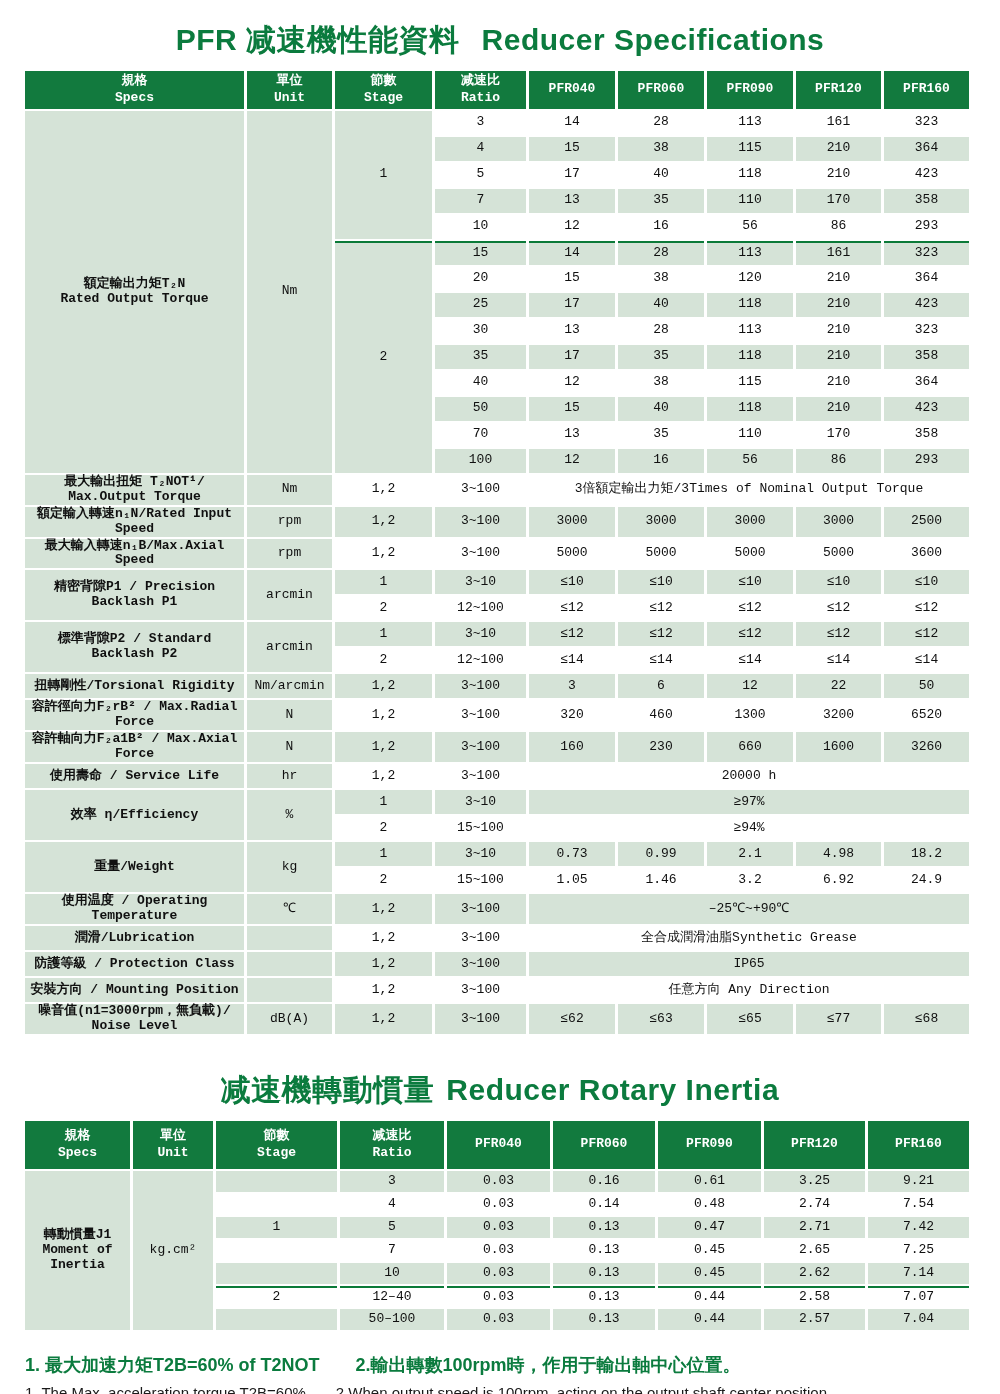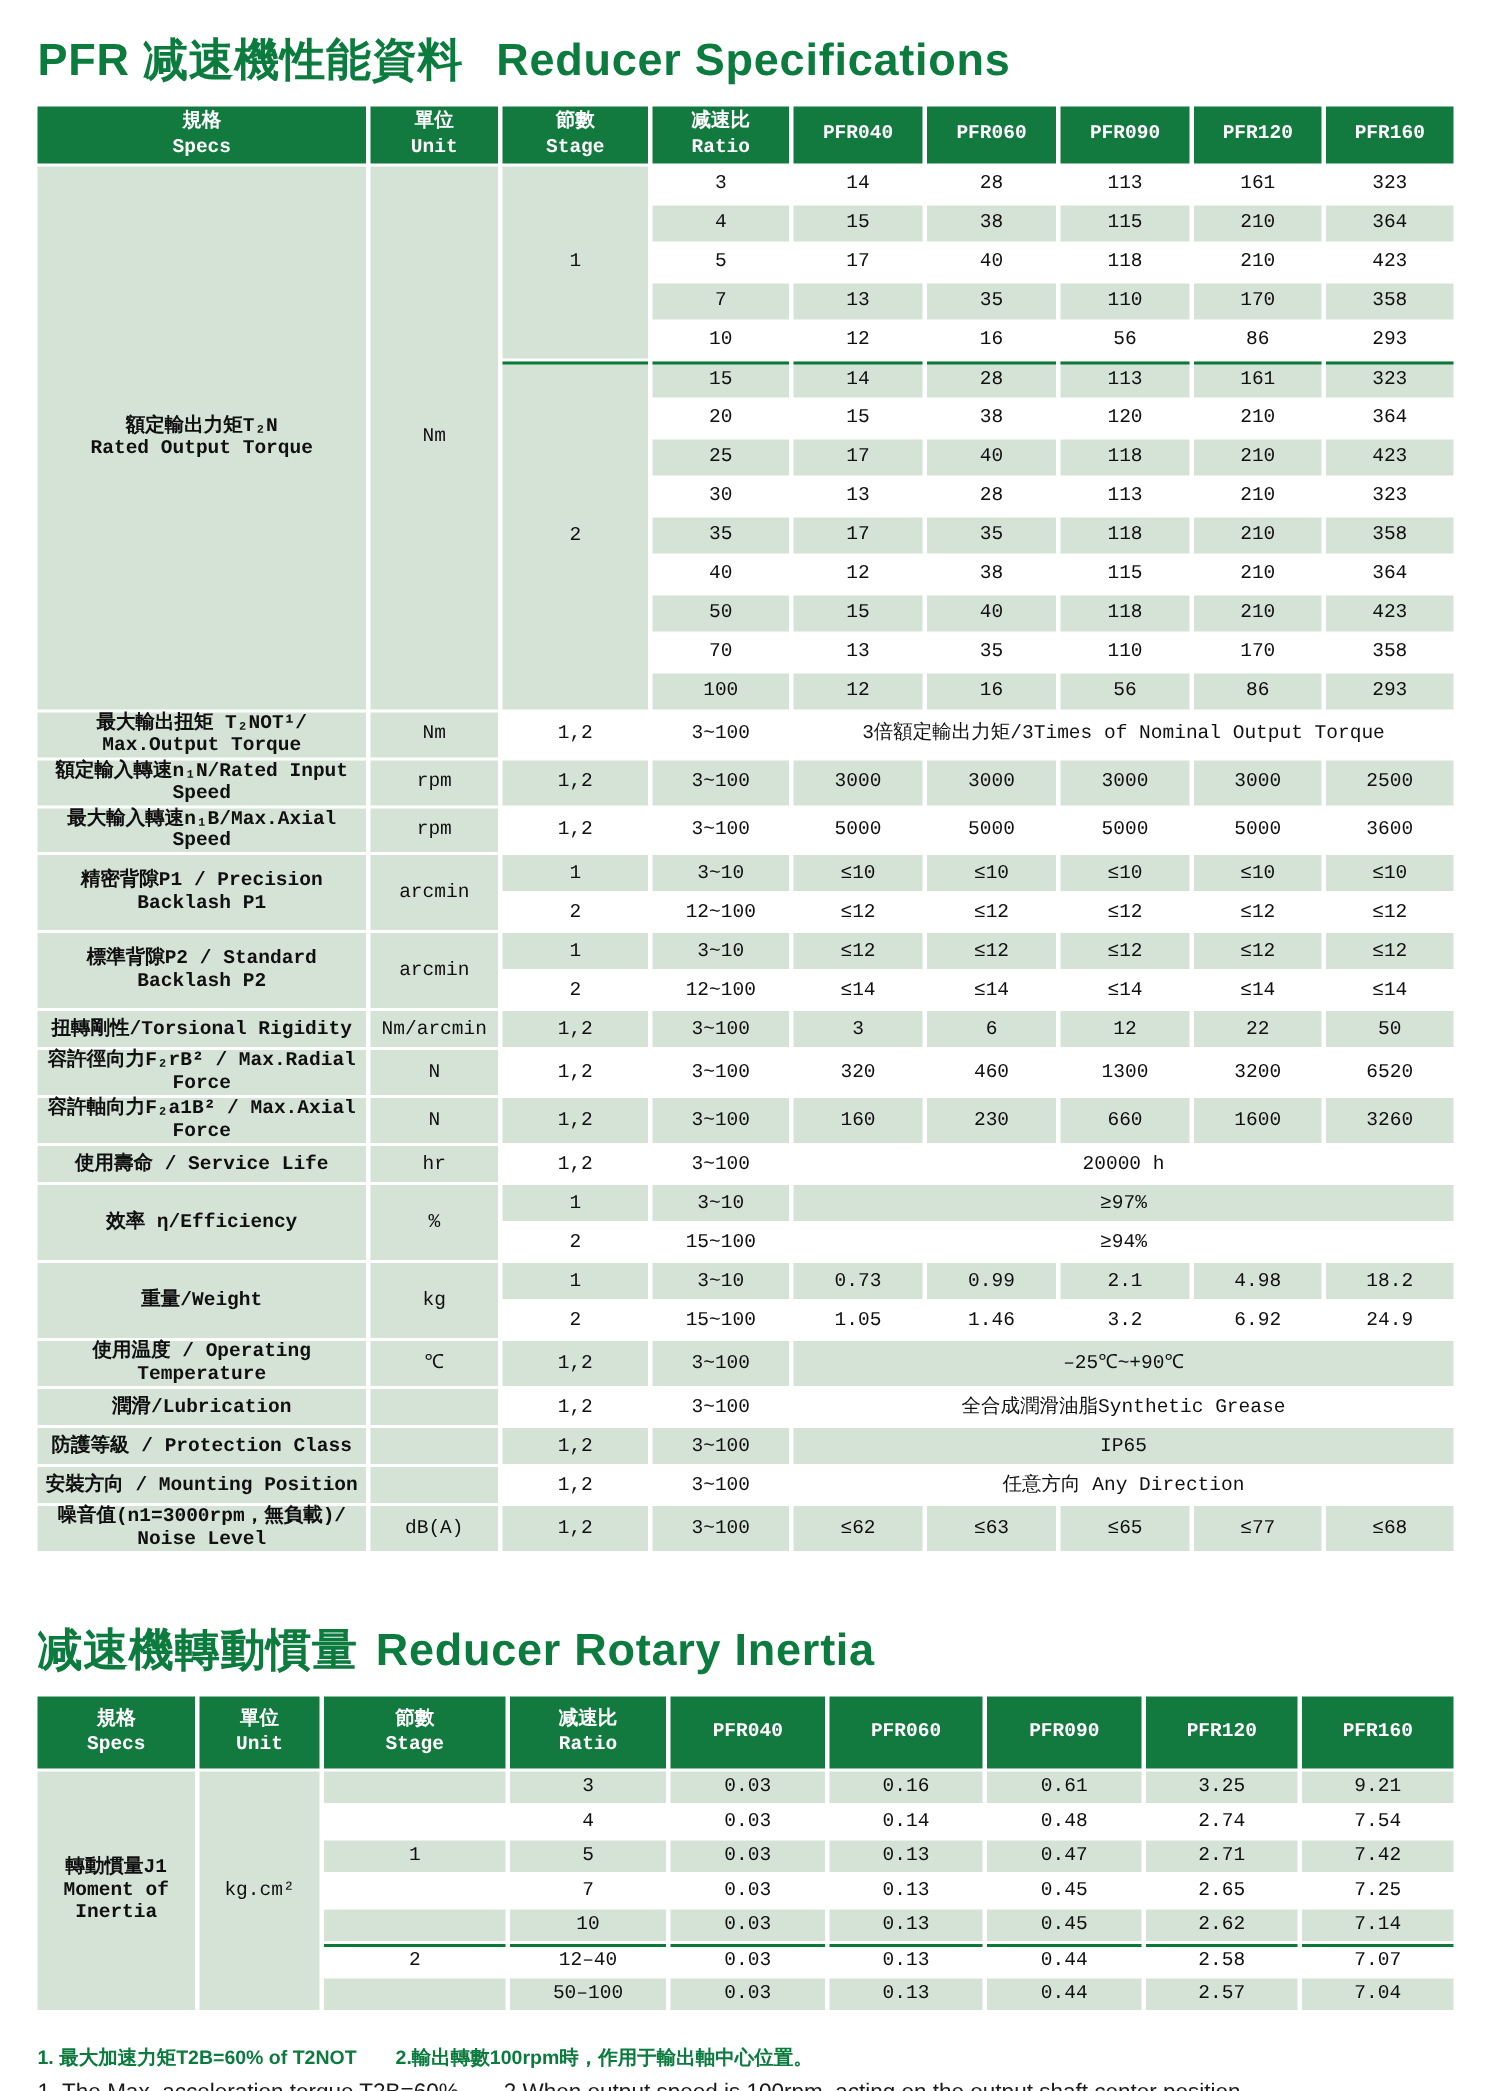--- a/index.html
+++ b/index.html
@@ -18,23 +18,24 @@
     overflow:hidden;
   }
   .page{padding:14px 25px 0 25px;}
   .title{
     margin:6px 0 8px 0;
     font-size:30px;
     font-weight:bold;
     color:var(--title-green);
     letter-spacing:0.5px;
     white-space:nowrap;
+    text-align:center;
   }
   .title .en{margin-left:22px;}
-  .title2{margin-top:44px;}
+  .title2{margin-top:34px;}
   .title2 .en{margin-left:12px;}
   table.t{
     border-collapse:separate;
     border-spacing:3px 2px;
     table-layout:fixed;
     margin-left:-3px;
     font-family:Liberation Mono, monospace;
   }
   table.t th{
     background:var(--header-green);
@@ -67,21 +68,21 @@
     font-weight:bold;
     line-height:1.55;
     margin-top:44px;
   }
   td.dv{border-top:2px solid var(--divider-green);}
   .footnotes{margin-top:20px;}
   .footnotes p{margin:0 0 3px 0;line-height:1.5;}
   .fzh{
     color:var(--title-green);
     font-weight:bold;
-    font-size:13px;
+    font-size:18px;
   }
   .fen{
     color:#1a1a1a;
     font-weight:normal;
     font-size:15px;
   }
 </style>
 </head>
 <body>
 

